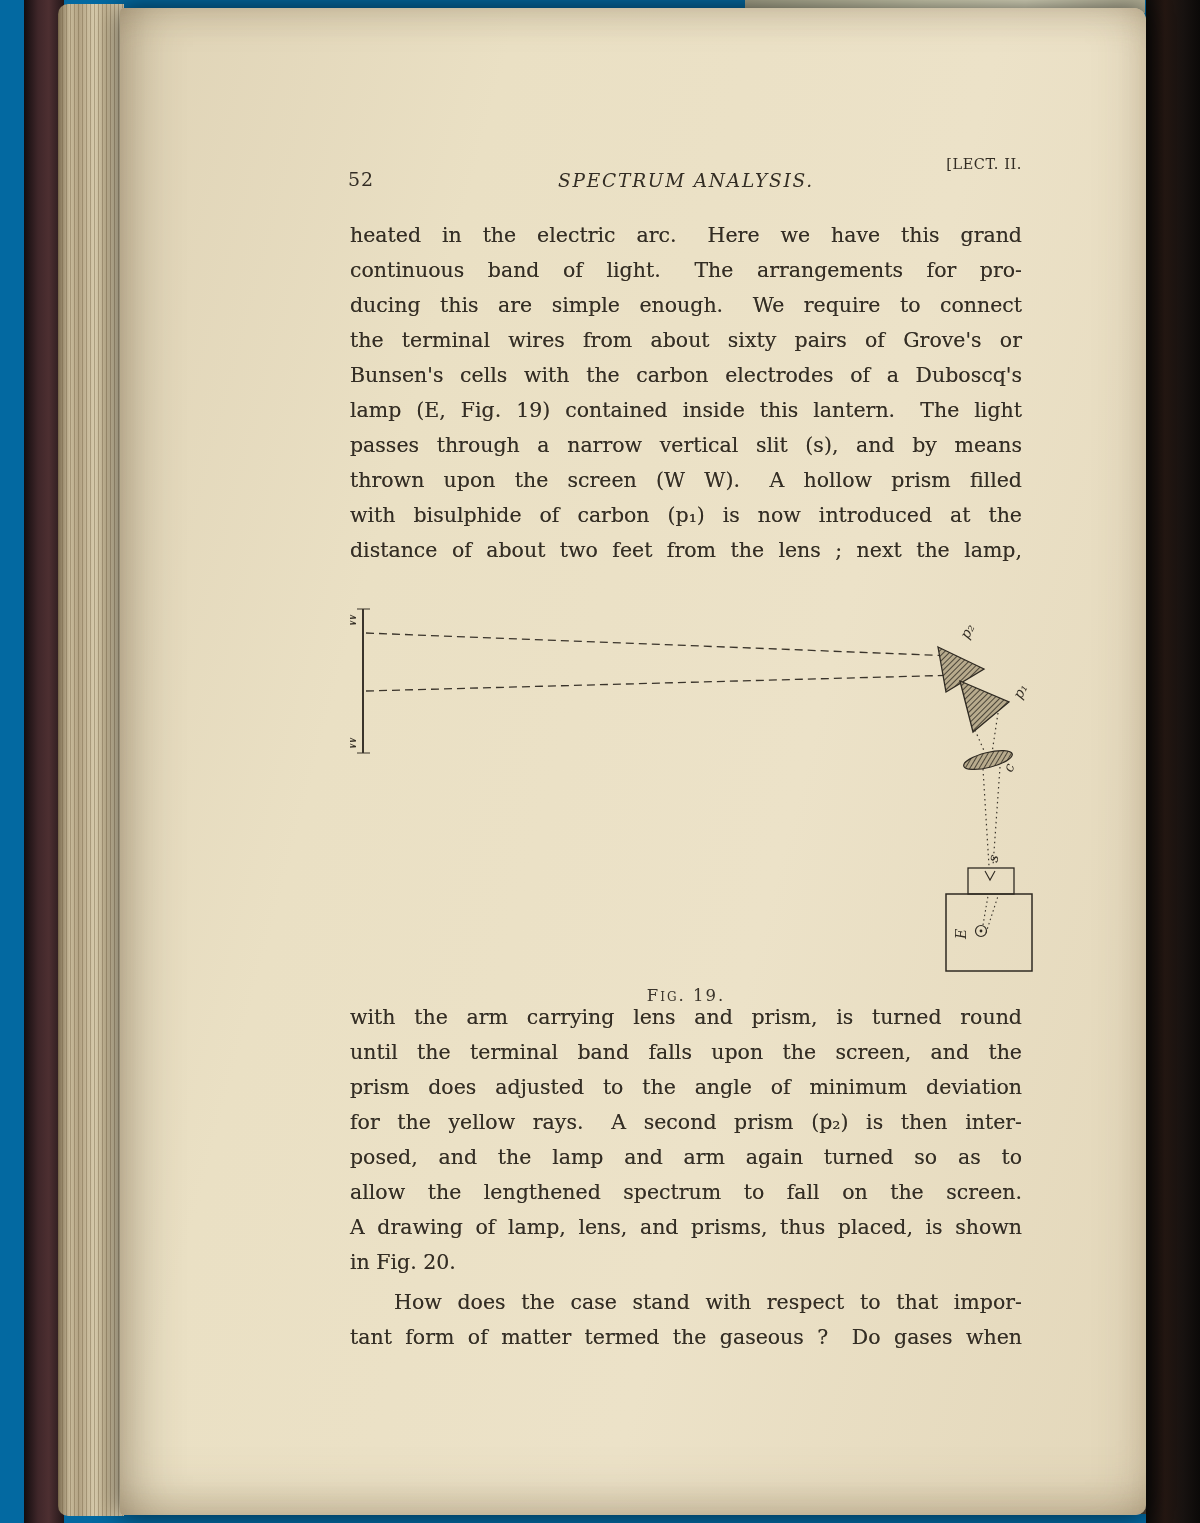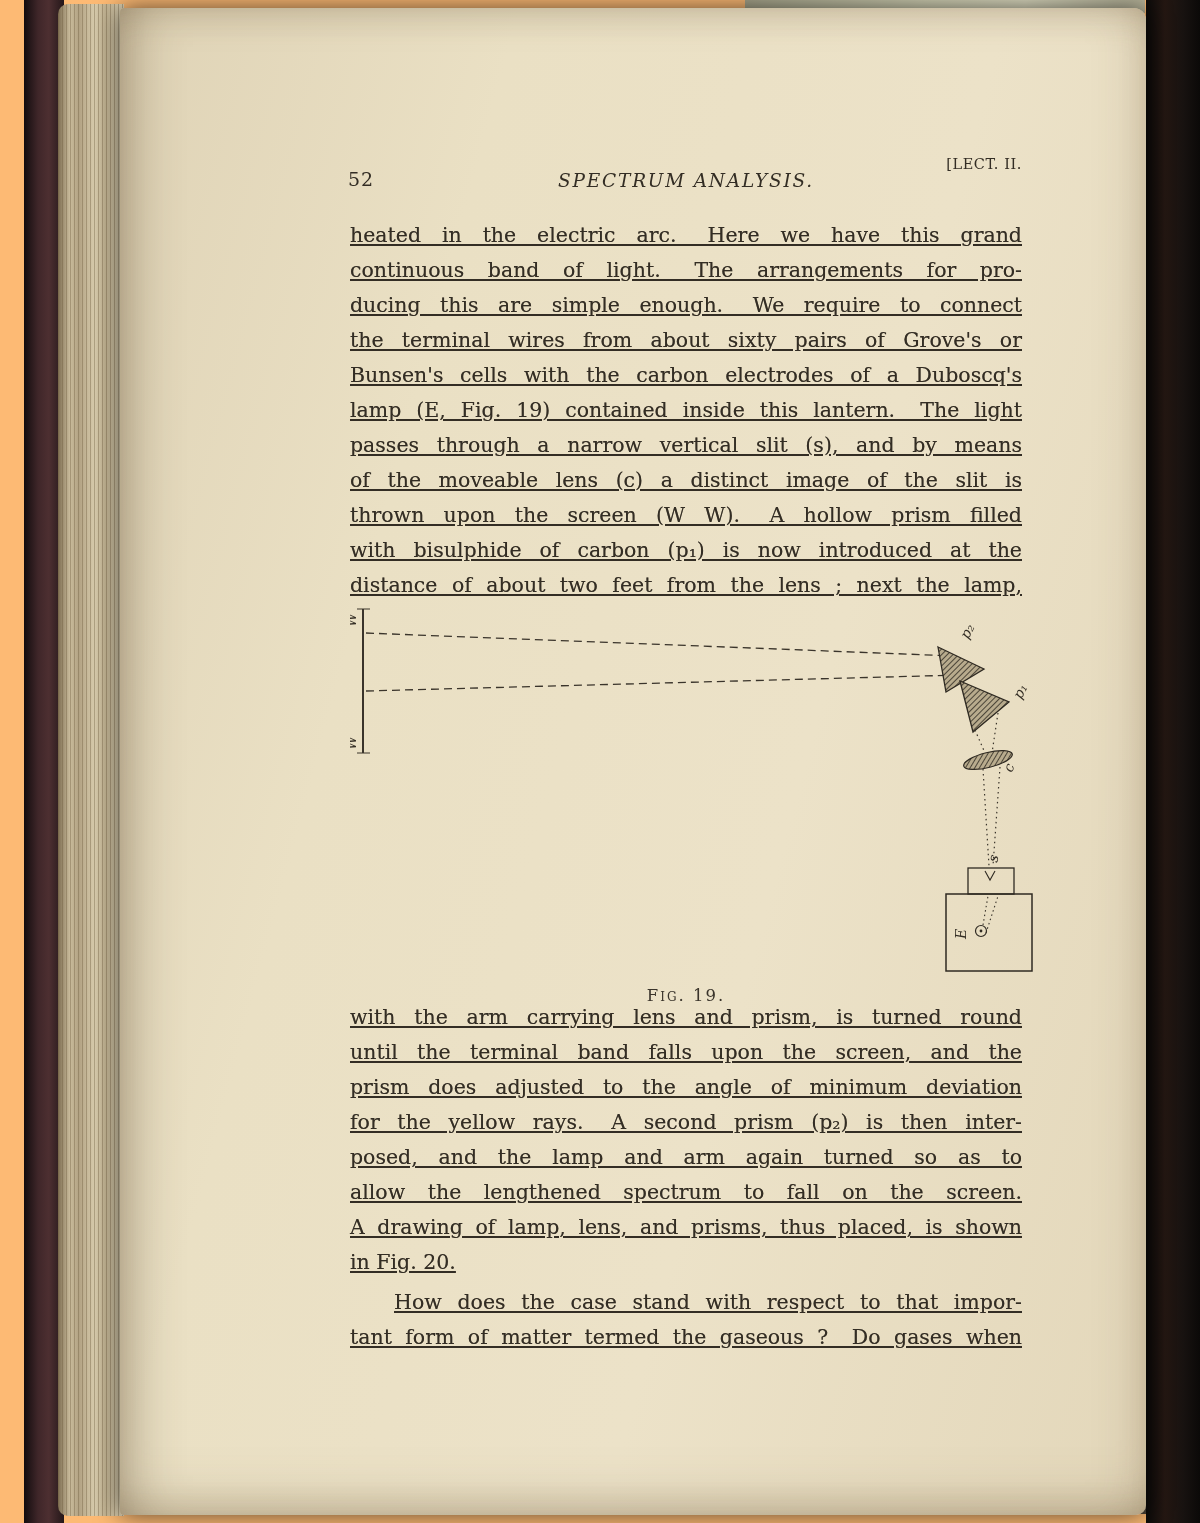--- a/index.html
+++ b/index.html
@@ -1,16 +1,16 @@
 <!DOCTYPE html>
 <html><head>
 <meta charset="utf-8">
 <style>
   html,body{margin:0;padding:0;background:#0a0908;width:1200px;height:1523px;overflow:hidden;}
-  .scene{position:relative;width:1200px;height:1523px;background:#fdba74;font-family:"DejaVu Serif","Liberation Serif",serif;}
+  .scene{position:relative;width:1200px;height:1523px;background:#0369a1;font-family:"DejaVu Serif","Liberation Serif",serif;}
 
   
   .spine{position:absolute;left:24px;top:0;width:40px;height:100%;
     background:linear-gradient(90deg,#120c0e,#3f2629 35%,#4d2f31 62%,#241719);}
   
   .page-edges{position:absolute;left:58px;top:4px;width:66px;height:1512px;border-radius:10px 0 0 10px;
     background:
       repeating-linear-gradient(90deg, rgba(110,92,62,.38) 0 1px, rgba(0,0,0,0) 1px 4px),
       linear-gradient(90deg,#7e6e52,#c9bb9b 18%,#b2a283 32%,#d7cba c 55%,#c2b392 72%,#e2d7b9 100%);
     background:
@@ -38,21 +38,21 @@
 
   .page-num{position:absolute;left:228px;top:160px;font-size:19px;letter-spacing:1px;}
   .running-title{position:absolute;left:230px;top:162px;width:672px;text-align:center;
     font-style:italic;font-size:18.5px;letter-spacing:1.8px;}
   .lect-ref{position:absolute;left:230px;top:148px;width:672px;text-align:right;
     font-size:14.5px;letter-spacing:.6px;}
 
   .para{position:absolute;left:230px;width:672px;font-size:20.5px;line-height:35px;
     text-shadow:0 0 .4px rgba(52,45,35,.55);}
   .para-1{top:210px;} .para-2{top:992px;} .para-3{top:1277px;}
-  .line{text-align:left;text-decoration:underline;}
+  .line{text-align:left;}
   .line.just{text-align:justify;text-align-last:justify;}
   .line.indent{text-indent:44px;}
 
   .figure-caption{position:absolute;left:446px;top:948px;width:240px;text-align:center;
     font-variant:small-caps;font-size:16.5px;letter-spacing:2px;color:#3a342b;margin-top:30px;}
 
   .fig-svg{position:absolute;left:230px;top:587px;}
   .fig-label{font-family:"DejaVu Serif","Liberation Serif",serif;font-style:italic;font-size:14px;fill:#332d24;}
 </style>
 </head>
@@ -72,21 +72,20 @@
     <div class="lect-ref">[LECT. II.</div>
 
     <div class="para para-1">
         <div class="line just">heated in the electric arc.  Here we have this grand</div>
         <div class="line just">continuous band of light.  The arrangements for pro-</div>
         <div class="line just">ducing this are simple enough.  We require to connect</div>
         <div class="line just">the terminal wires from about sixty pairs of Grove's or</div>
         <div class="line just">Bunsen's cells with the carbon electrodes of a Duboscq's</div>
         <div class="line just">lamp (E, Fig. 19) contained inside this lantern.  The light</div>
         <div class="line just">passes through a narrow vertical slit (s), and by means</div>
-        <div class="line just">of the moveable lens (c) a distinct image of the slit is</div>
         <div class="line just">thrown upon the screen (W W).  A hollow prism filled</div>
         <div class="line just">with bisulphide of carbon (p₁) is now introduced at the</div>
         <div class="line just">distance of about two feet from the lens ; next the lamp,</div>
       </div>
 
     <svg class="fig-svg" width="700" height="390" viewBox="0 0 700 390">
       <defs>
         <pattern id="hatch" width="4" height="4" patternUnits="userSpaceOnUse" patternTransform="rotate(45)">
           <rect width="4" height="4" fill="#b8ab8d"></rect>
           <line x1="0" y1="0" x2="0" y2="4" stroke="#2f2a22" stroke-width="1.6"></line>

